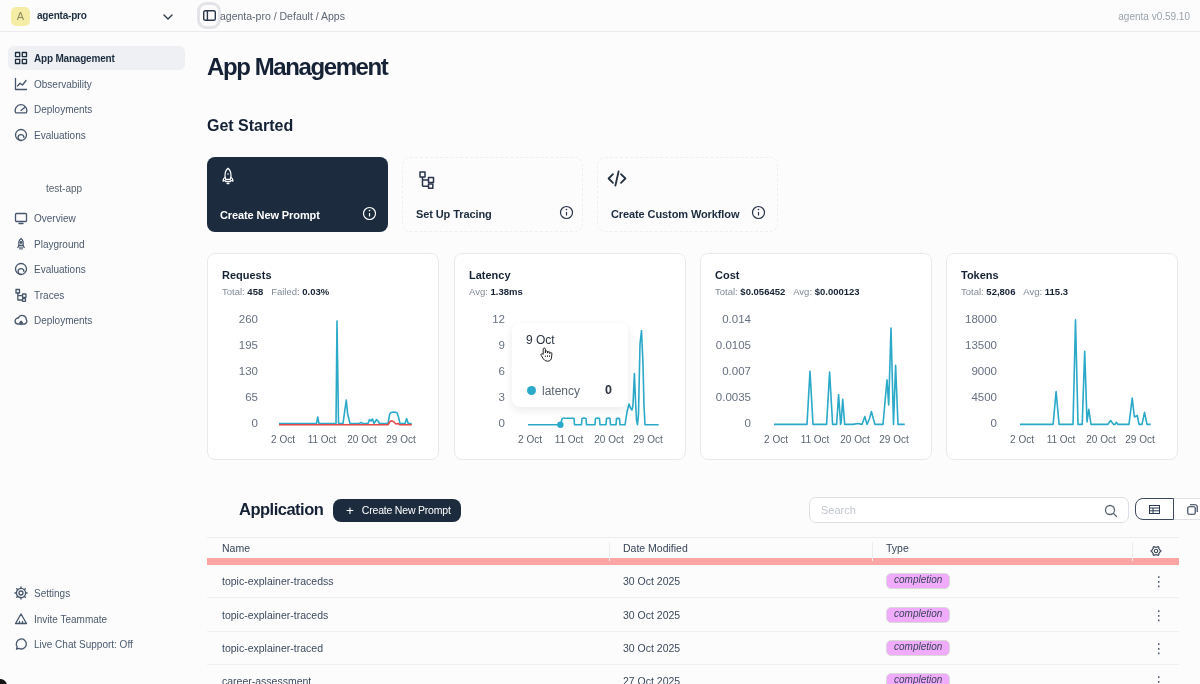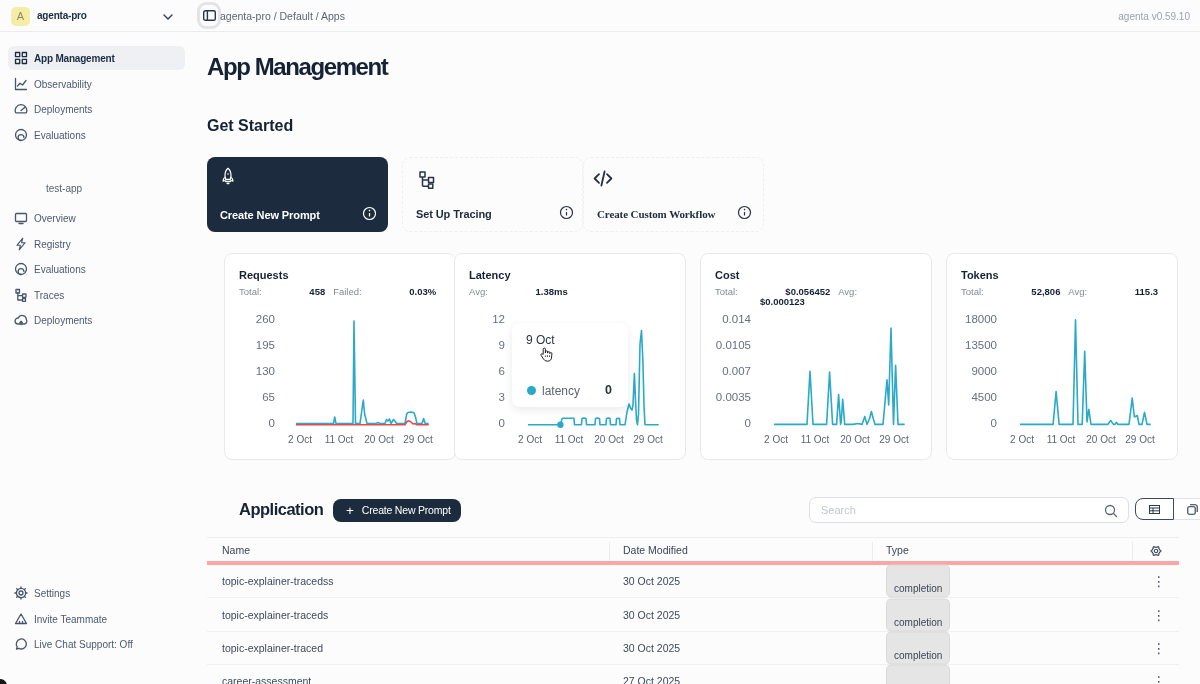--- a/index.html
+++ b/index.html
@@ -25,39 +25,39 @@
 h2.gs { position:absolute; left:14px; top:116px; font-size:16px; line-height:19px; font-weight:700; color:#152236; }
 .gcard { position:absolute; top:157px; width:181px; height:75px; border-radius:8px; }
 .gcard.dark { background:#1c2c3e; color:#fff; }
 .gcard.lite { border:1px dashed #efefef; background:transparent; color:#1c2c3f; }
 .gcard .gicon { position:absolute; left:13px; top:11px; }
 .gcard .gtxt { position:absolute; left:13px; bottom:11px; font-size:11px; letter-spacing:-0.1px; font-weight:700; }
 .gcard .ginfo { position:absolute; right:11px; bottom:11px; }
 .ccard { position:absolute; top:253px; width:232px; height:207px; background:#fff; border:1px solid #e9e9e9; border-radius:8px; }
 .ctitle { position:absolute; left:14px; top:16px; font-size:11px; line-height:11px; font-weight:700; color:#152236; }
 .csub { position:absolute; left:14px; top:33px; font-size:9.5px; line-height:10px; color:#828b96; }
-.csub b { color:#152236;margin-left:45px; }
+.csub b { color:#152236; }
 .appbar { position:absolute; top:494px; left:14px; width:972px; height:30px;margin-left:32px; }
 .apph { position:absolute; left:0; top:6px; font-size:16.5px; line-height:19px; letter-spacing:-0.5px; font-weight:700; color:#152236; }
 .newbtn { position:absolute; left:94px; top:5px; height:23px; padding:0 10px 0 13px; background:#1c2c3e; color:#fff; border-radius:8px; font-size:10.5px; letter-spacing:-0.2px; line-height:23px; }
 .search { position:absolute; left:570px; top:3px; width:320px; height:26px; border:1px solid #dcdfe3; border-radius:7px; background:#fff; }
 .search .ph { position:absolute; left:11px; top:6px; font-size:11px; color:#c0c6cd; }
 .search svg { position:absolute; right:9px; top:5px; }
 .vtoggle { position:absolute; left:896px; top:4px; width:75px; height:22px; border:1px solid #dfe3e8; background:#fff; border-radius:8px; }
 .vt-l { position:absolute; left:-1px; top:-1px; width:39px; height:22px; border:1.5px solid #3d4a5c; border-radius:8px 0 0 8px; background:#fff; }
 .vt-l svg { position:absolute; left:13px; top:6px; }
 .vt-r svg { position:absolute; left:51px; top:5px; }
 .tbl { position:absolute; left:14px; top:537px; width:972px; border-top:1px solid #ededed; }
 .trow { position:relative; height:33.4px; border-bottom:1px solid #f0f0f0; }
-.trow.head { height:27px; border-bottom:4px solid #fca5a5; }
+.trow.head { height:27px; border-bottom:7px solid #fca5a5; }
 .trow .c1 { position:absolute; left:15px; top:50%; transform:translateY(-50%); font-size:10.5px; color:#3c4a5d; }
 .trow .c2 { position:absolute; left:416px; top:50%; transform:translateY(-50%); font-size:10.5px; color:#3c4a5d; }
 .trow .c3 { position:absolute; left:679px; top:50%; transform:translateY(-50%); font-size:10.5px; }
 .trow.head .c1,.trow.head .c2,.trow.head .c3 { font-weight:400; font-size:10.5px; color:#37455a; }
-.chip { display:inline-block; border:1px solid #d9d9d9; border-radius:5px; background:#e5e5e5; padding:17px 7px 3px; font-size:10px; color:#3a4656; }
+.chip { display:inline-block; border:1px solid #d9d9d9; border-radius:5px; background:#f0abfc; padding:0 7px 3px; font-size:10px; color:#3a4656;font-style:italic; }
 .dots { position:absolute; left:945px; top:50%; transform:translateY(-50%); font-size:13.5px; color:#4a5568; }
 .colsep { position:absolute; top:4px; height:19px; width:1px; background:#ececec; }
 svg.icon { stroke:#46566b; fill:none; stroke-width:1.3; stroke-linecap:round; stroke-linejoin:round; }
 .mi.sel svg.icon { stroke:#1c2c3f; }
 </style>
 </head>
 <body>
 <div class="sidebar">
   <div class="sb-top">
     <div class="avatar">A</div>
@@ -101,24 +101,26 @@
   <div class="sb-label">test-app</div>
   <div class="menu" style="top:206px;">
     <div class="mi">
         <svg class="icon" viewBox="0 0 14 14">
           <rect x="1.5" y="2.5" width="11" height="8" rx="1"></rect>
           <line x1="5" y1="12.5" x2="9" y2="12.5"></line>
         </svg>
         <span>Overview</span>
       </div>
     <div class="mi">
-        <svg class="icon" viewBox="0 0 14 14" style="stroke-width:1.1">
-          <path d="M8.8 1.2 L2.9 8.3 H6.4 L5.2 12.8 L11.1 5.7 H7.6 Z"></path>
-        </svg>
-        <span>Registry</span>
+        <svg class="icon" viewBox="0 0 14 14">
+          <path d="M7 1.5 C9 3 9.5 6 9 8.5 L5 8.5 C4.5 6 5 3 7 1.5 Z"></path>
+          <circle cx="7" cy="5.5" r="0.8"></circle>
+          <path d="M5 8.5 L3.8 10.5 M9 8.5 L10.2 10.5 M6 10.5 L6 12 M8 10.5 L8 12"></path>
+        </svg>
+        <span>Playground</span>
       </div>
     <div class="mi">
         <svg class="icon" viewBox="0 0 14 14">
           <circle cx="7" cy="7" r="5.5"></circle>
           <path d="M7 12.5 A2.9 2.9 0 1 1 9.9 9.6"></path>
         </svg>
         <span>Evaluations</span>
       </div>
     <div class="mi">
         <svg class="icon" viewBox="0 0 14 14">
@@ -199,35 +201,35 @@
         <rect x="12.5" y="15" width="4.3" height="4.3"></rect>
         <path d="M6.5 8 V17.2 M6.5 11 H12.5 M6.5 17.2 H12.5" fill="none"></path>
       </svg>
     <div class="gtxt">Set Up Tracing</div>
     <svg class="ginfo" style="right:8px" width="15" height="15" viewBox="0 0 15 15">
         <circle cx="7.5" cy="7.5" r="6" stroke="#283349" stroke-width="1.2" fill="none"></circle>
         <line x1="7.5" y1="7" x2="7.5" y2="10.5" stroke="#283349" stroke-width="1.2"></line>
         <circle cx="7.5" cy="4.6" r="0.8" fill="#283349"></circle>
       </svg>
   </div>
-  <div class="gcard lite" style="left:390px;font-family:Liberation Serif, serif;">
+  <div class="gcard lite" style="left:404px;">
     <svg class="gicon" style="left:9px;top:12px;" width="20" height="17" viewBox="0 0 20 17" fill="none" stroke="#23303f" stroke-width="1.8" stroke-linecap="round" stroke-linejoin="round">
         <path d="M6 4.2 L1.6 8.5 L6 12.8"></path>
         <path d="M14 4.2 L18.4 8.5 L14 12.8"></path>
         <path d="M11.6 1.5 L8.4 15.5"></path>
       </svg>
     <div class="gtxt">Create Custom Workflow</div>
     <svg class="ginfo" width="15" height="15" viewBox="0 0 15 15">
         <circle cx="7.5" cy="7.5" r="6" stroke="#283349" stroke-width="1.2" fill="none"></circle>
         <line x1="7.5" y1="7" x2="7.5" y2="10.5" stroke="#283349" stroke-width="1.2"></line>
         <circle cx="7.5" cy="4.6" r="0.8" fill="#283349"></circle>
       </svg>
   </div>
 
-  <div class="ccard" style="left:31px;padding-left:44px;">
+  <div class="ccard" style="left:14px;padding-left:44px;">
     <div class="ctitle">Requests</div>
     <div class="csub">Total: <b>458</b> &nbsp;&nbsp;Failed: <b>0.03%</b></div>
     <svg width="230" height="205" viewBox="0 0 230 205" style="position:absolute;left:0;top:0;">
       <g font-size="11.5" fill="#667080" text-anchor="end">
         <text x="50" y="69">260</text>
           <text x="50" y="95">195</text>
           <text x="50" y="121">130</text>
           <text x="50" y="147">65</text>
           <text x="50" y="173">0</text>
       </g>

